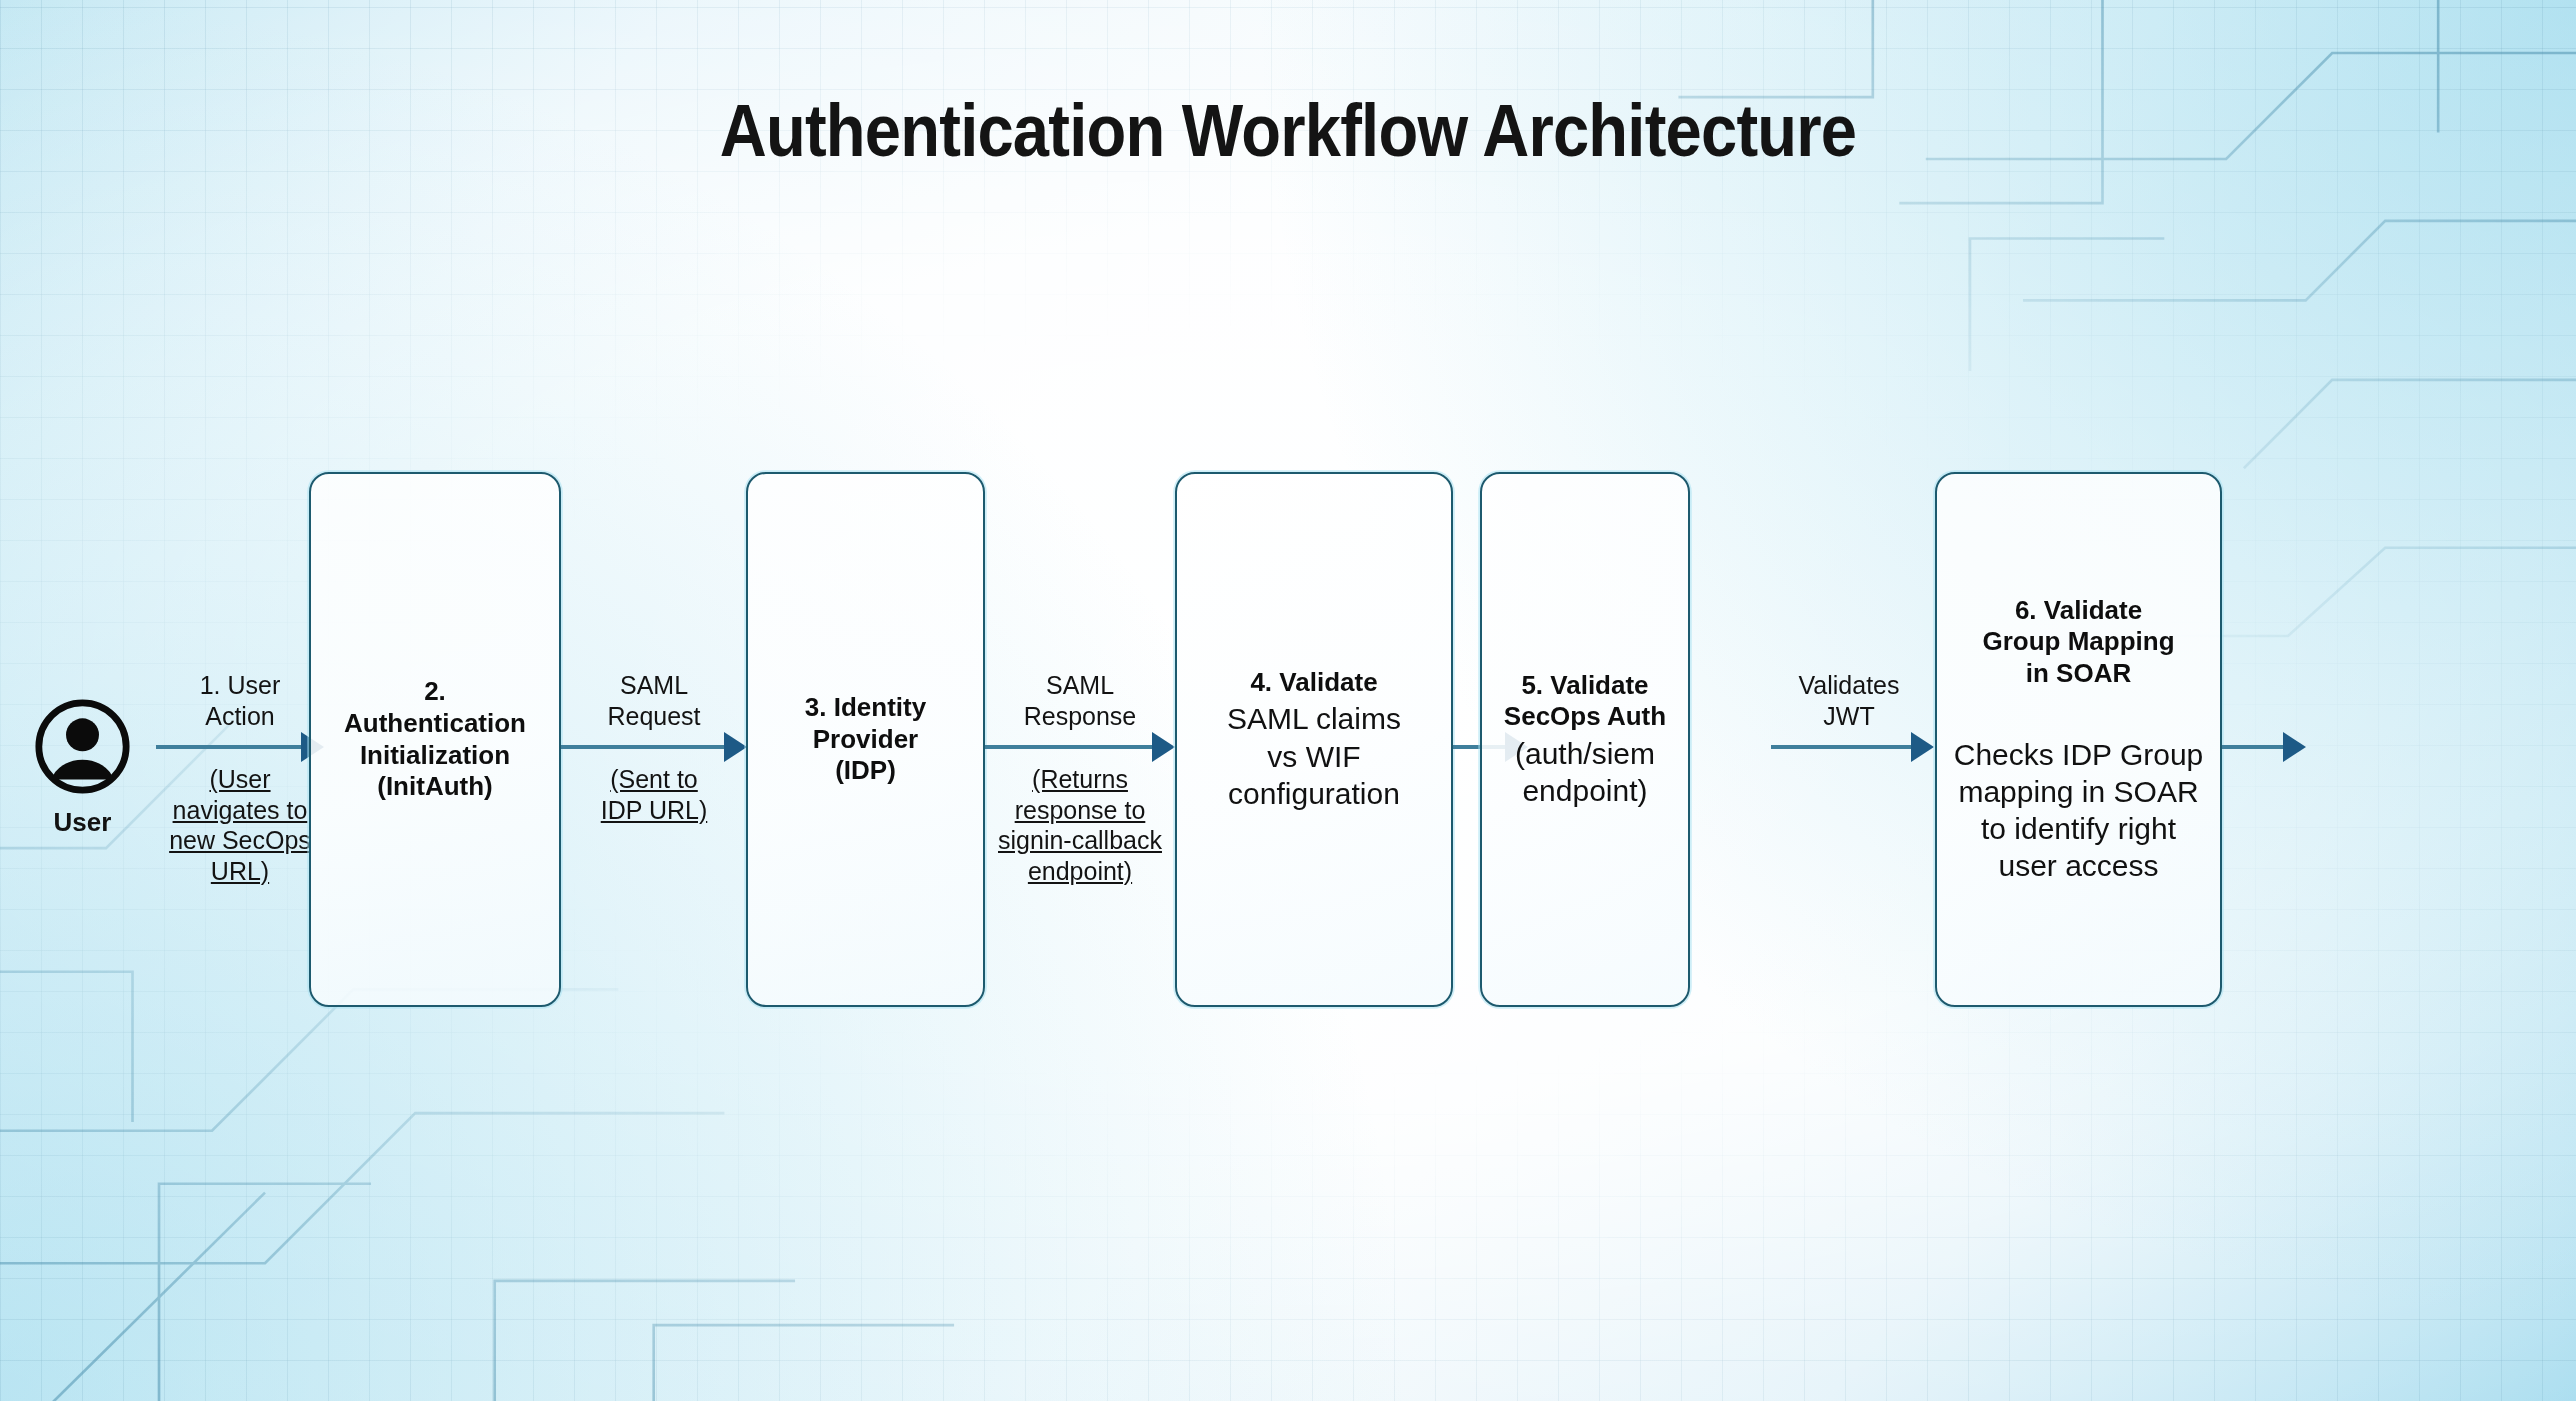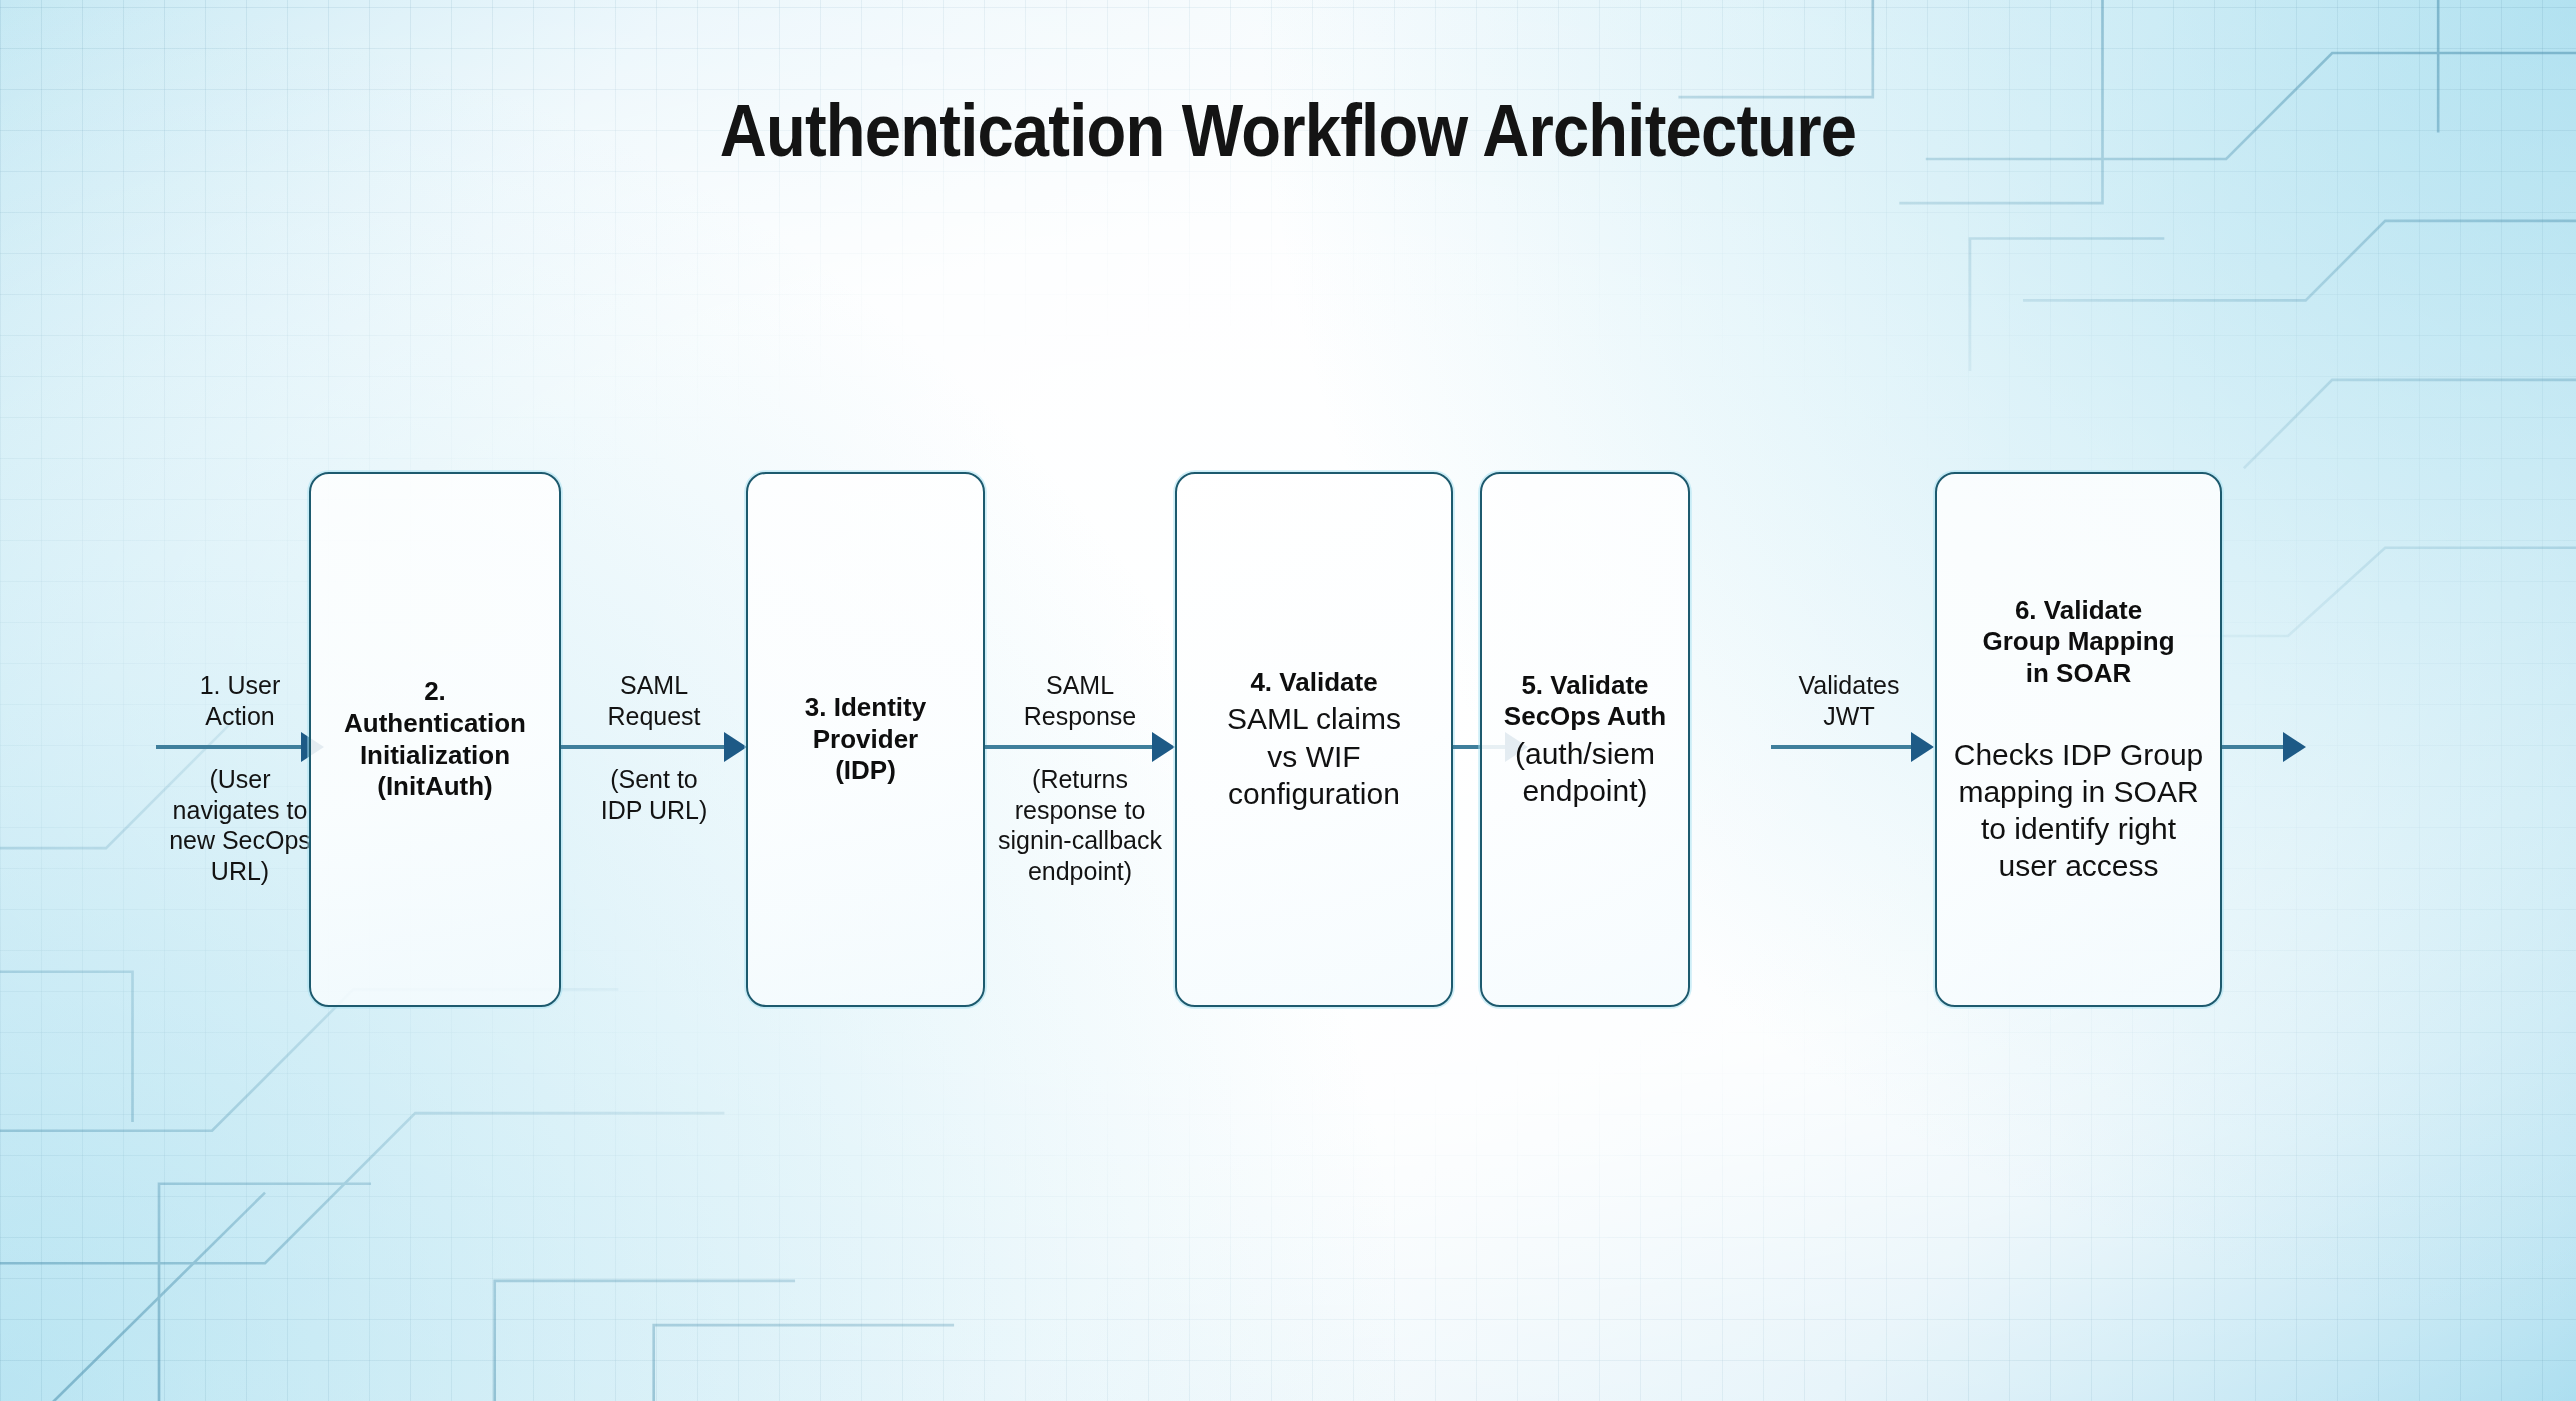--- a/index.html
+++ b/index.html
@@ -148,21 +148,21 @@
     position: absolute;
     left: 0;
     width: 100%;
     text-align: center;
     font-size: 25px;
     color: #131313;
     line-height: 1.22;
     white-space: pre-line;
   }
   .conn-above { bottom: 276px; }
-  .conn-below { top: 292px; }
+  .conn-below { top: 292px; text-decoration: underline; }
 </style>
 </head>
 <body>
 
 <div id="stage">
 
   <div class="bg-layer bg-vignette-tl"></div>
   <div class="bg-layer bg-vignette-tr"></div>
   <div class="bg-layer bg-grid"></div>
   <svg class="bg-layer bg-traces" viewBox="0 0 2916 1587" preserveAspectRatio="none">
@@ -183,20 +183,30 @@
       <path d="M60 1587 L300 1350"></path>
       <path d="M740 1587 L740 1500 L1080 1500"></path>
       <path d="M0 960 L120 960 L260 820"></path>
     </g>
   </svg>
 
   <div class="title">Authentication Workflow Architecture</div>
 
   <div class="flow">
 
+    <div class="actor">
+      <span>
+        <svg width="97" height="97" viewBox="0 0 100 100" aria-hidden="true">
+          <circle cx="50" cy="50" r="45" fill="none" stroke="#0b0b0b" stroke-width="7"></circle>
+          <circle cx="50" cy="38" r="17" fill="#0b0b0b"></circle>
+          <path d="M18 84 A33 27 0 0 1 82 84 Z" fill="#0b0b0b"></path>
+        </svg>
+      </span>
+      <div class="actor-label">User</div>
+    </div>
 
     <div class="connector" style="left:156px; width:168px;">
       <div class="conn-above">1. User
 Action</div>
       <div class="conn-line" style="width:145px;"></div>
       <div class="conn-head" style="left:145px;"></div>
       <div class="conn-below">(User
 navigates to
 new SecOps
 URL)</div>

